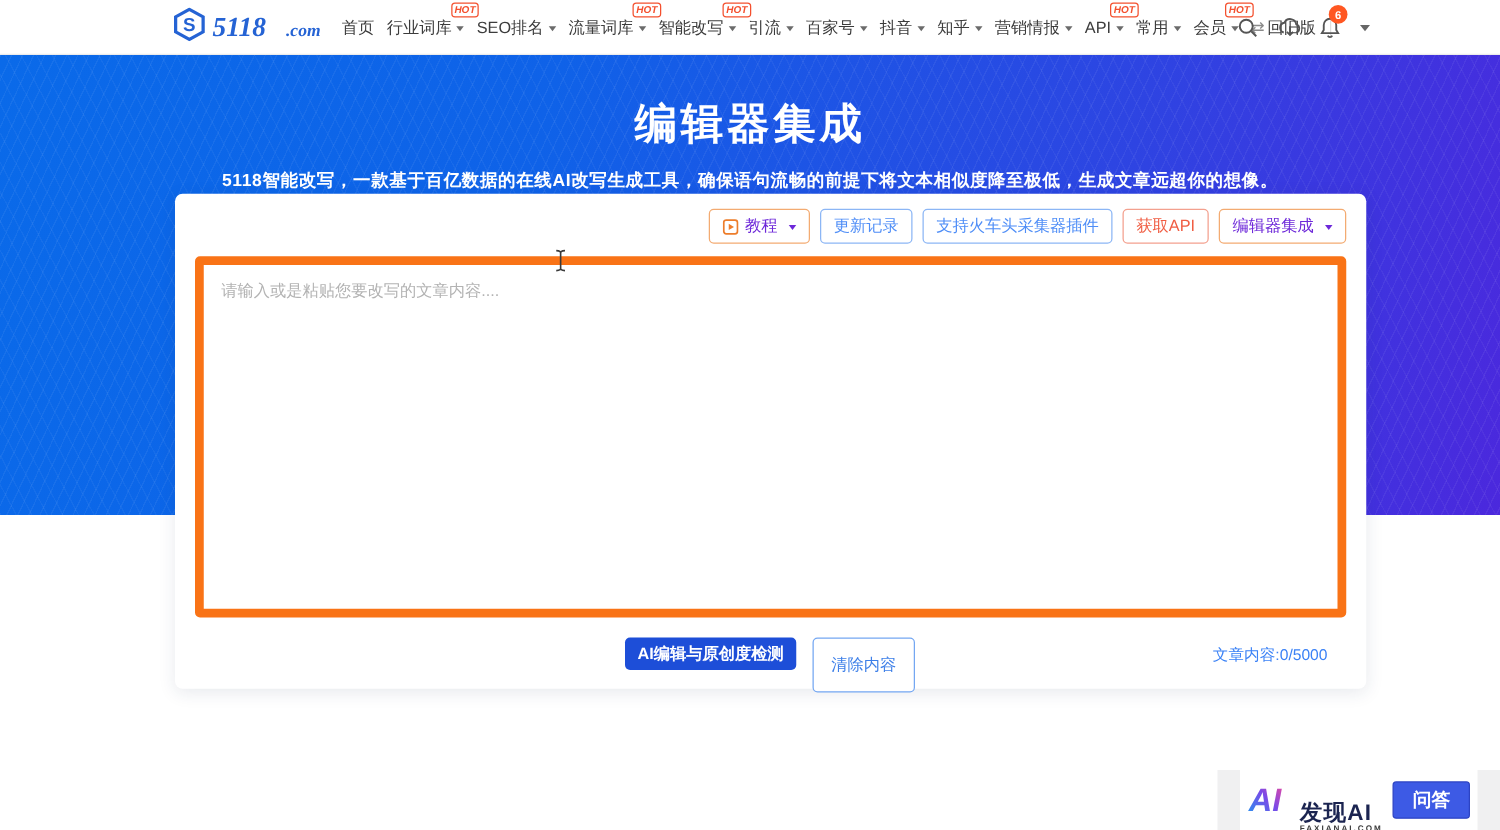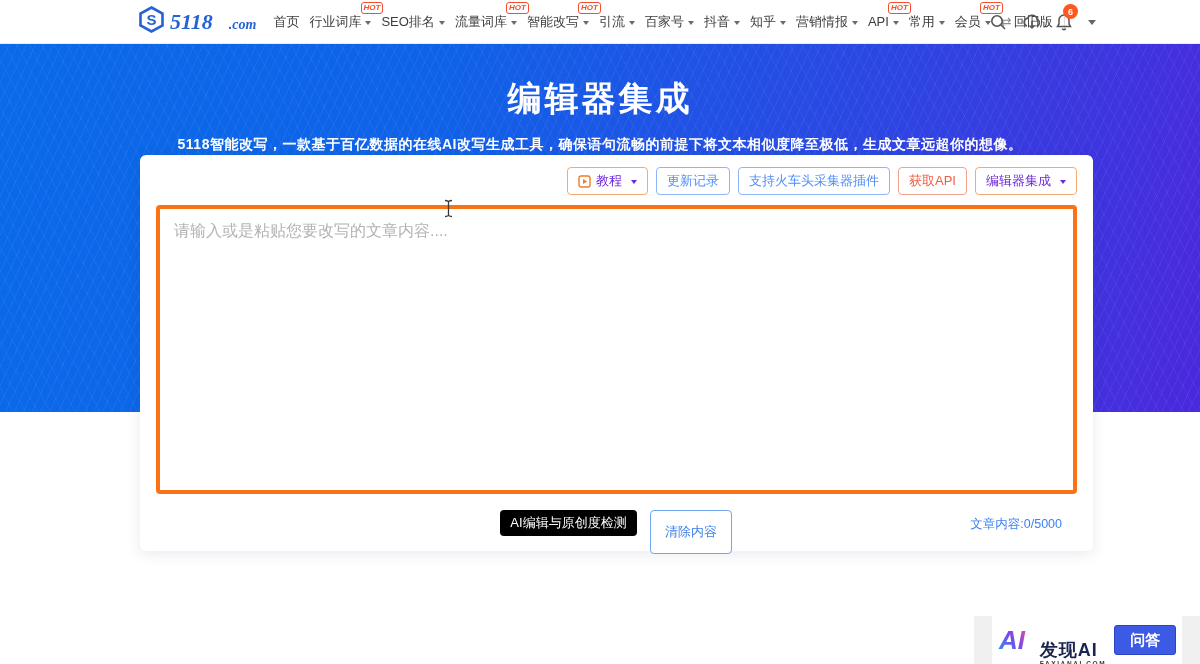--- a/index.html
+++ b/index.html
@@ -50,27 +50,27 @@
           border-radius:6px; box-shadow:0 3px 14px rgba(30,50,90,.10); z-index:5; }
   .toolbar { position:absolute; top:12px; right:16px; display:flex; gap:8px; }
   .tbtn { display:flex; align-items:center; gap:5px; height:28px; padding:0 10px; border-radius:4px;
           background:#fff; font-size:13px; cursor:pointer; }
   .tbtn.orange { color:#6d28d9; border:1px solid #f3ab72; }
   .tbtn.blue   { color:#4f8ef7; border:1px solid #8cb6f5; }
   .tbtn.red    { color:#f05d43; border:1px solid #f3a08e; }
   .tbtn .caret { border-top-color:currentColor; margin-top:1px; }
   .tbtn svg { display:block; }
   .editor-area { position:absolute; left:16px; right:16px; top:50px; height:289px; width:auto;
-                 border:4px solid #f97316; border-radius:4px; padding:12px 14px; font-size:16px;
+                 border:7px solid #f97316; border-radius:4px; padding:12px 14px; font-size:13px;
                  color:#333; resize:none; outline:none; font-family:inherit; display:block; }
   .editor-area::placeholder { color:#b3b3b3; }
   .card-footer { position:absolute; left:16px; right:16px; bottom:14px; height:27px; }
-  .submit-btn { position:absolute; left:344px; top:0; width:137px; height:26px; background:#000000;
+  .submit-btn { position:absolute; left:344px; top:0; width:137px; height:26px; background:#1d4ed8;
                 color:#fff; border:none; border-radius:4px; font-size:13px; cursor:pointer;
-                font-family:inherit; }
+                font-family:inherit;font-weight:bold; }
   .clear-btn { position:absolute; left:494px; top:0; width:82px; height:44px; background:#fff;
                color:#3d7fe8; border:1px solid #74a7f2; border-radius:4px; font-size:13px;
                cursor:pointer; font-family:inherit; }
   .counter { position:absolute; right:15px; top:6px; font-size:12.5px; color:#3b82f6; }
 
   
   .text-cursor { position:absolute; left:443px; top:199px; z-index:9; }
 
   
   .section-title { margin-top:206px; text-align:center; font-size:26px; font-weight:bold;

